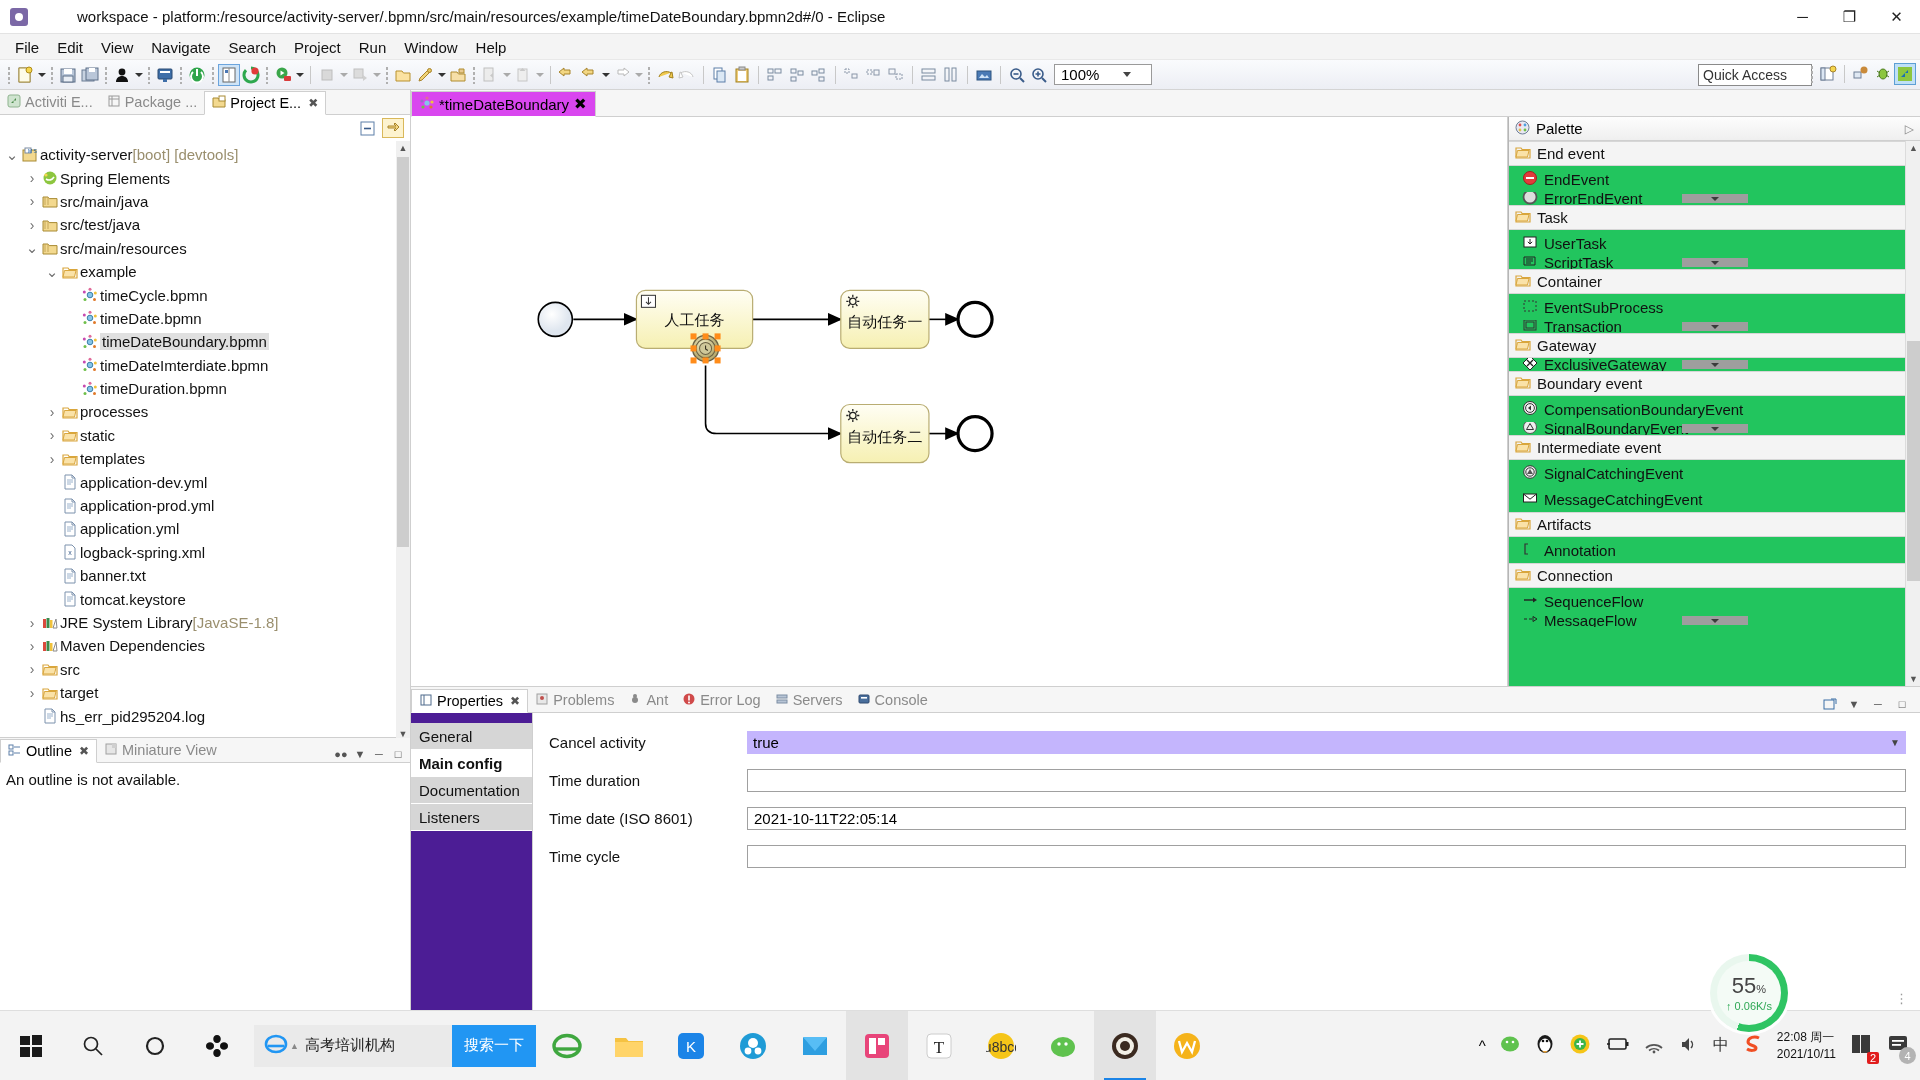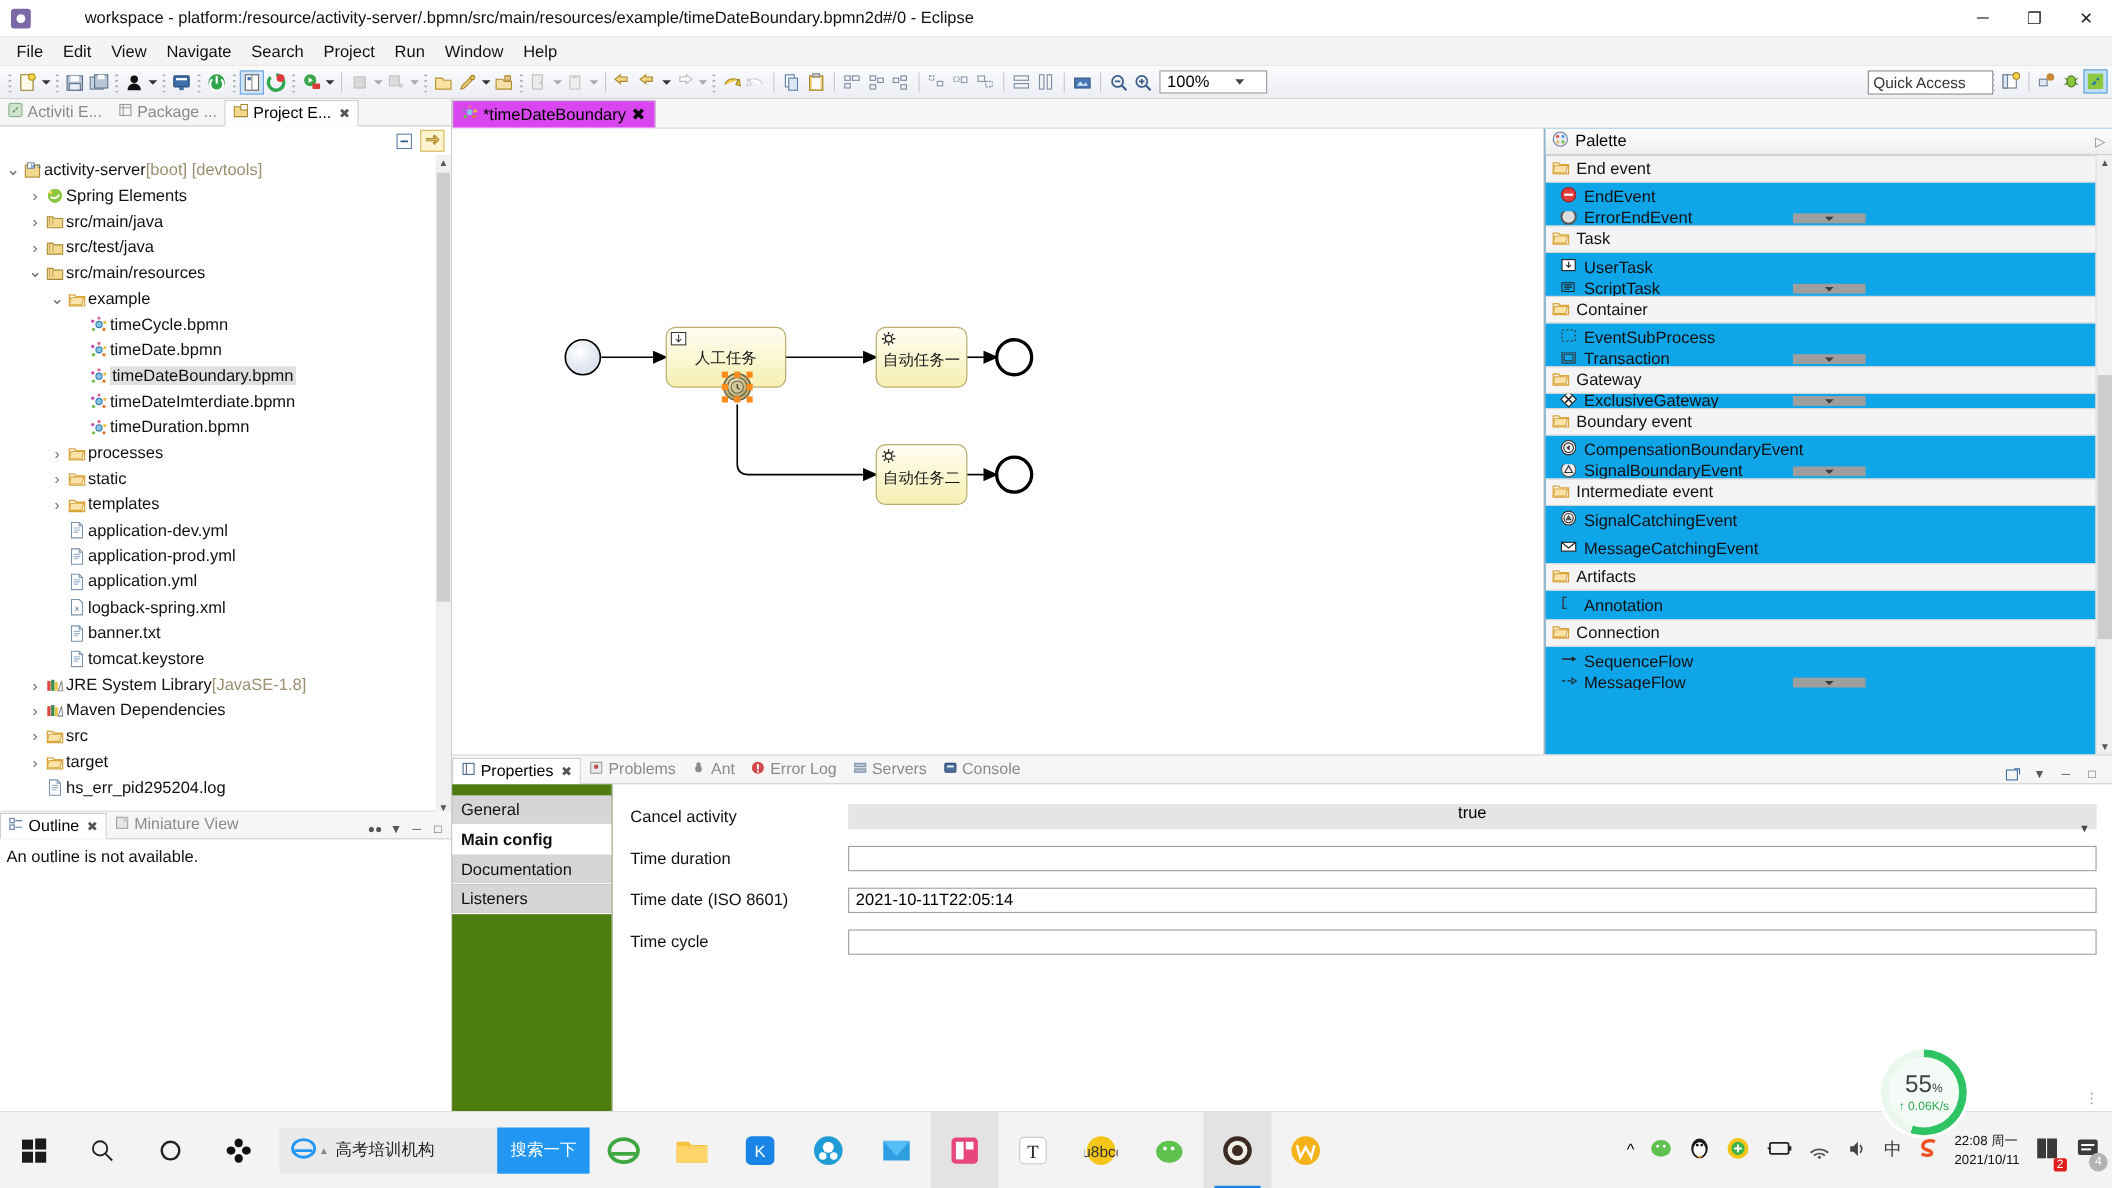--- a/index.html
+++ b/index.html
@@ -111,21 +111,21 @@
   .editor-col { position: absolute; left: 411px; right: 0; top: 0; bottom: 0; }
   .editor-area { position: absolute; left: 0; right: 0; top: 0; height: 596px; }
   .editor-tabs { height: 27px; background: #f6f6f6; display: flex; align-items: flex-end;
     border-bottom: 1px solid #cfcfcf; }
   .etab { display: flex; align-items: center; height: 26px; padding: 0 8px; gap: 5px; font-size: 15px;
     background: #d946ef; border: 1px solid #cfcfcf; border-bottom: 1px solid #fff; margin-bottom: -1px;
     color: #000; }
   .canvas-wrap { position: absolute; left: 0; right: 0; top: 27px; bottom: 0; display: flex; }
   .canvas { position: relative; flex: 1; background: #fff; overflow: hidden;
     border-right: 1px solid #cfcfcf; }
-  .palette { width: 516px; background: #0ea5e9; position: relative; border-left: 1px solid #b6b6b6; }
+  .palette { width: 412px; background: #22c55e; position: relative; border-left: 1px solid #b6b6b6; }
   .pal-head { height: 24px; display: flex; align-items: center; gap: 6px; padding: 0 6px;
     background: linear-gradient(#fdfdfd,#efefef); border-bottom: 1px solid #cfcfcf; font-size: 15px; }
   .pal-body { position: absolute; top: 24px; left: 0; right: 0; bottom: 0; overflow: hidden; }
   .pal-group { background: #f4f4f4; border-top: 1px solid #d6d6d6; border-bottom: 1px solid #d6d6d6;
     height: 25px; display: flex; align-items: center; gap: 6px; padding: 0 6px; font-size: 15px; color: #111; }
   .pal-group .collapse { margin-left: auto; color: #999; font-size: 11px; }
   .pal-item { height: 26px; display: flex; align-items: center; gap: 6px; padding-left: 13px;
     font-size: 15px; color: #111; position: relative; }
   .pal-item.clipped { height: 13px; overflow: hidden; }
   .pal-drag { position: absolute; left: 50%; transform: translateX(-50%); width: 66px; height: 9px;
@@ -135,31 +135,31 @@
   .pal-scroll { position: absolute; right: 0; top: 24px; bottom: 0; width: 15px; background: #f0f0f0;
     border-left: 1px solid #dcdcdc; }
 
   
   .props { position: absolute; left: 0; right: 0; top: 596px; bottom: 0; background: #fff;
     border-top: 1px solid #cfcfcf; }
   .props-tabs { height: 26px; background: #f6f6f6; display: flex; align-items: flex-end;
     border-bottom: 1px solid #cfcfcf; }
   .props-tools { margin-left: auto; display: flex; gap: 8px; padding-right: 10px; align-items: center; }
   .props-body { position: absolute; top: 26px; left: 0; right: 0; bottom: 0; display: flex; }
-  .props-side { width: 146px; background: #4d7c0f; border-right: 1px solid #cfcfcf;
+  .props-side { width: 122px; background: #4c1d95; border-right: 1px solid #cfcfcf;
     padding-top: 10px; }
   .pside-item { height: 27px; display: flex; align-items: center; padding-left: 8px; font-size: 15px;
     background: #d6d6d6; border-bottom: 1px solid #fff; color: #111; }
   .pside-item.active { background: #fff; font-weight: bold; }
   .props-form { flex: 1; padding: 14px 14px 0 16px; }
   .prow { display: flex; align-items: center; height: 30px; margin-bottom: 8px; }
   .plabel { width: 198px; font-size: 15px; color: #111; }
   .pfield { flex: 1; height: 23px; border: 1px solid #a0a0a0; background: #fff; display: flex;
     align-items: center; padding: 0 6px; font-size: 15px; color: #000; }
-  .pfield.readonly { background: #e5e5e5; border: none; flex-direction: column; }
+  .pfield.readonly { background: #c4b5fd; border: none; }
   .pfield .dd { margin-left: auto; font-size: 10px; color: #444; }
 
   .status-dots { position: absolute; right: 12px; bottom: 4px; font-size: 13px; color: #999; }
 
   
   .netmeter { position: absolute; right: 132px; bottom: 48px; width: 78px; height: 78px; z-index: 30; }
   .netmeter .ring { position: absolute; inset: 0; border-radius: 50%;
     background: conic-gradient(#2fc463 0 55%, #e9f7ee 55% 100%);
     box-shadow: 0 0 0 3px rgba(255,255,255,.9); }
   .netmeter .hole { position: absolute; inset: 7px; border-radius: 50%;

